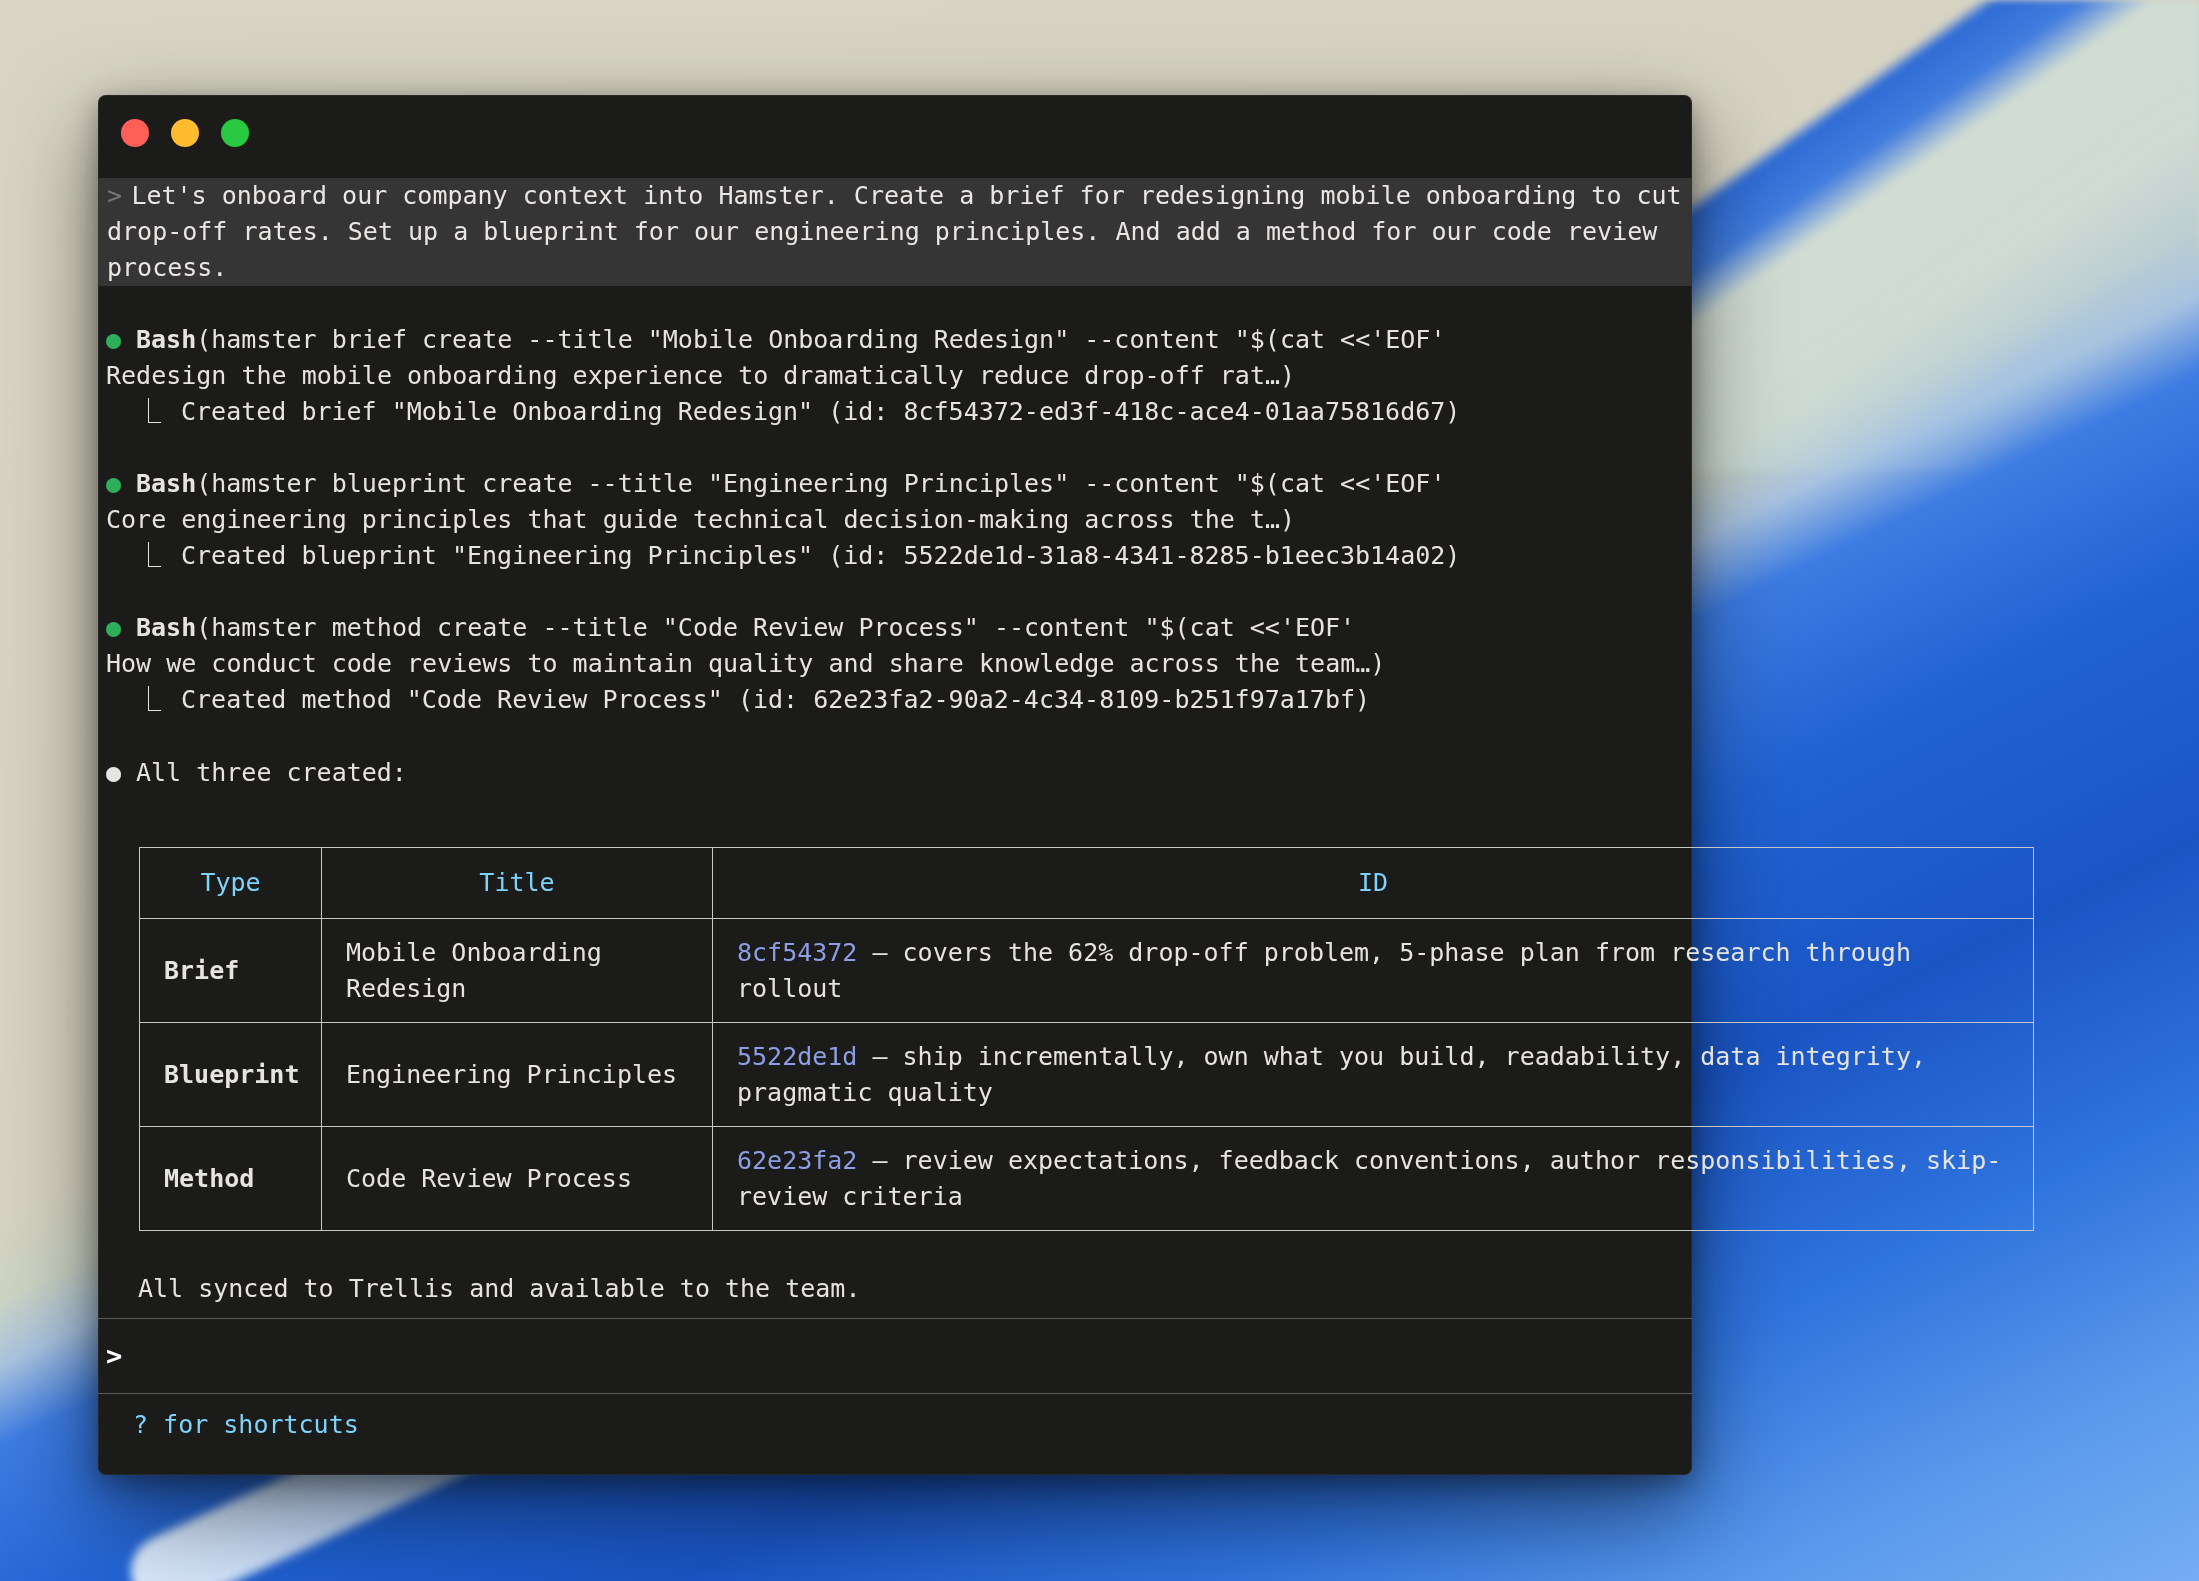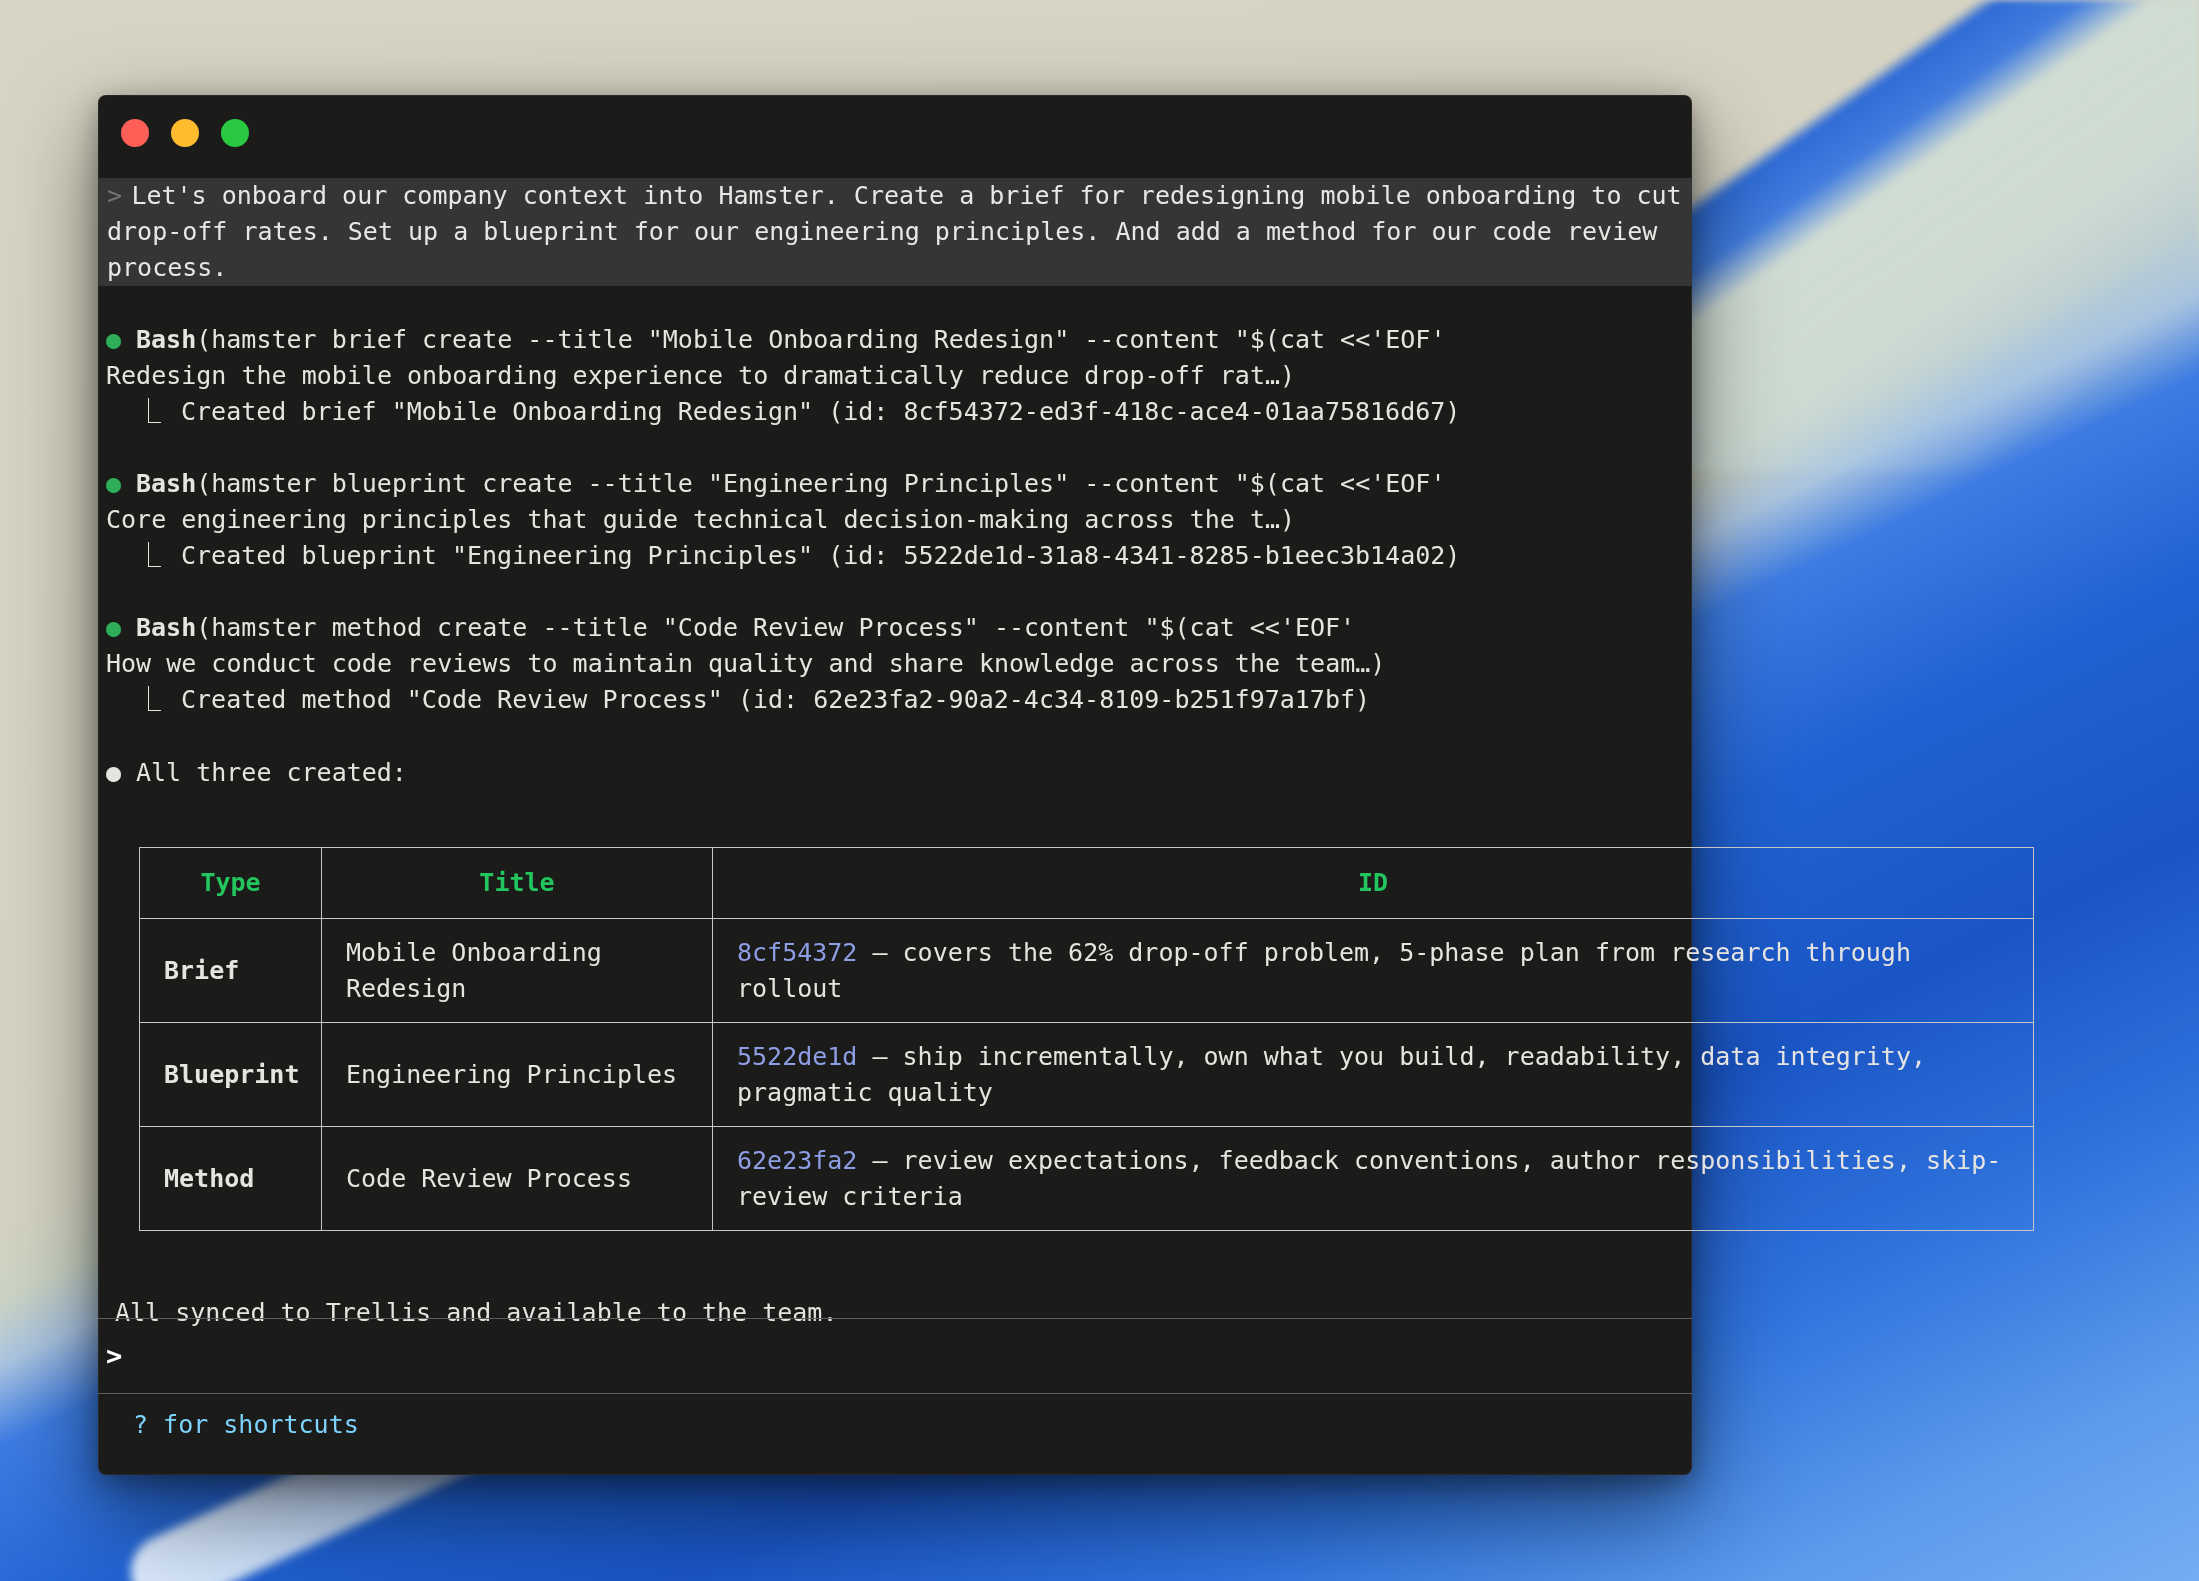--- a/index.html
+++ b/index.html
@@ -56,31 +56,31 @@
   .elbow{flex:none;width:45px;}
 
   .created-line{display:flex;padding-left:8px;margin-top:37px;}
 
   table.result-table{
     border-collapse:collapse;margin:56px 66px 0 41px;
     width:1895px;table-layout:fixed;font-size:25px;line-height:36px;
   }
   table.result-table th, table.result-table td{border:1px solid #c6c6c6;}
   table.result-table th{
-    height:68px;font-weight:bold;vertical-align:middle;color:#22c55e;
+    height:68px;font-weight:normal;vertical-align:middle;color:#7dd3fc;
   }
   col.c-type{width:182px;} col.c-title{width:391px;}
   table.result-table td{
     height:104px;box-sizing:border-box;vertical-align:middle;
     padding:15px 24px;text-align:left;
   }
   td.cell-type{font-weight:bold;}
   .id{color:#8d9ee4;margin-right:15px;text-align:right;}
 
-  .synced-line{margin-top:64px;padding-left:17px;}
+  .synced-line{margin-top:40px;padding-left:40px;}
 
   .input-box{
     position:absolute;left:0;right:0;top:1223px;height:74px;
     border-top:1px solid #5c5c5c;border-bottom:1px solid #5c5c5c;
     display:flex;align-items:center;padding-left:8px;box-sizing:content-box;
   }
   .input-box .caret{font-weight:bold;color:#ffffff;font-size:27px;}
   .status-hint{position:absolute;left:35px;top:1312px;color:#7dd3fc;}
 </style>
 </head>

